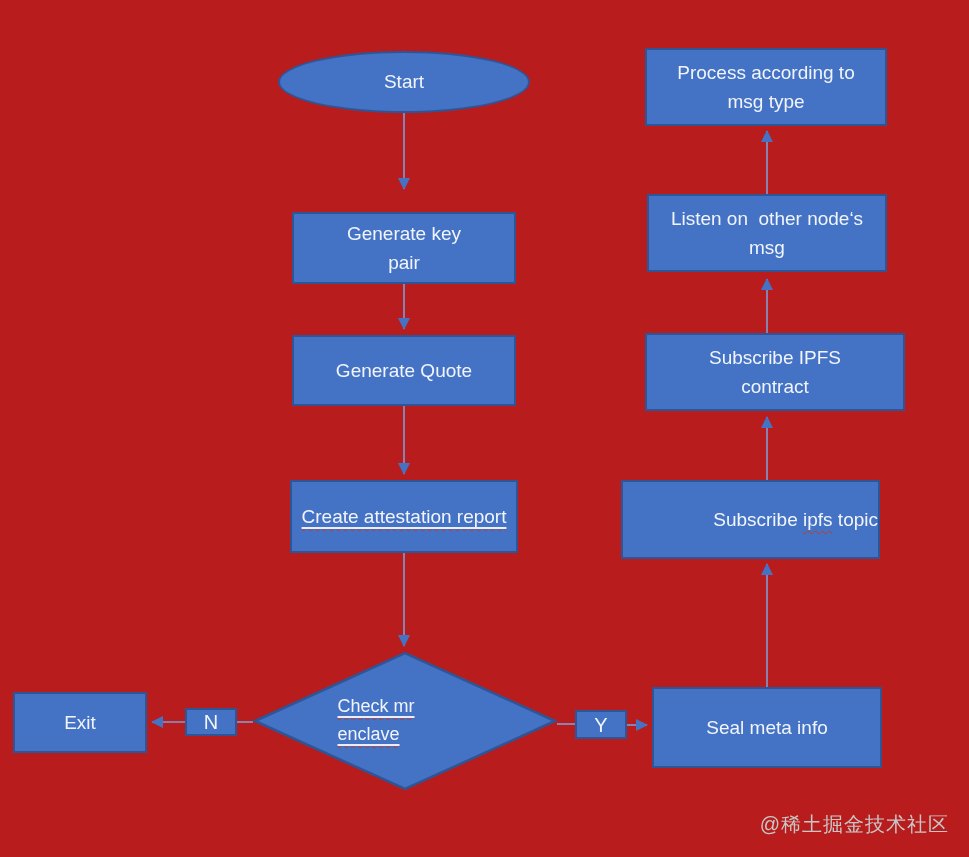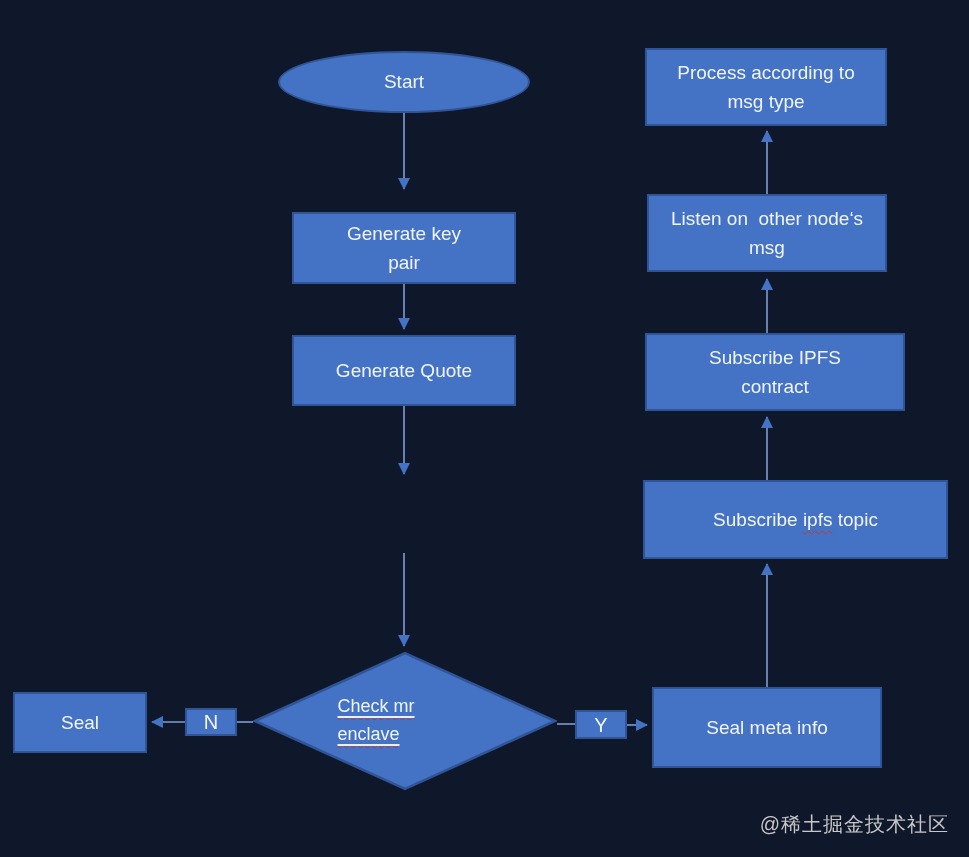--- a/index.html
+++ b/index.html
@@ -8,21 +8,21 @@
     --connector:#7e9cd3;
     --arrowhead:#4473c5;
     --text-color:#f1f5fb;
     --watermark:#c7c7c7;
     --squiggle:#c0392b;
   }
   html,body{margin:0;padding:0;background:#ffffff;}
   .canvas{
     position:relative;
     width:969px;height:857px;
-    background:#0f172a;
+    background:#b91c1c;
     font-family:"Liberation Sans", sans-serif;
     overflow:hidden;
   }
   .connectors{position:absolute;left:0;top:0;width:969px;height:857px;}
   .connector{stroke:var(--connector);stroke-width:1.6;}
   .arrowhead-path{fill:var(--arrowhead);}
   .node{
     position:absolute;
     background:var(--node-fill);
     border:2px solid var(--node-border);
@@ -61,21 +61,21 @@
   #node-start{left:278px;top:51px;width:252px;height:62px;}
   #node-genkey{left:292px;top:212px;width:224px;height:72px;}
   #node-genkey .label-inner{max-width:145px;}
   #node-genquote{left:292px;top:335px;width:224px;height:71px;}
   #node-attest{left:290px;top:480px;width:228px;height:73px;}
   #node-attest .label-inner{max-width:205px;}
   #node-exit{left:13px;top:692px;width:134px;height:61px;}
   #node-n{left:185px;top:708px;width:52px;height:28px;}
   #node-y{left:575px;top:710px;width:52px;height:29px;}
   #node-seal{left:652px;top:687px;width:230px;height:81px;}
-  #node-subtopic{left:643px;top:480px;width:305px;height:79px;}
+  #node-subtopic{left:621px;top:480px;width:259px;height:79px;justify-content:flex-end;}
   #node-subcontract{left:645px;top:333px;width:260px;height:78px;}
   #node-subcontract .label-inner{max-width:175px;}
   #node-listen{left:647px;top:194px;width:240px;height:78px;}
   #node-listen .label-inner{max-width:205px;}
   #node-process{left:645px;top:48px;width:242px;height:78px;}
   #node-process .label-inner{max-width:215px;}
   .diamond-label .label-inner{max-width:135px;}
   .watermark{
     position:absolute;right:20px;top:811px;
     color:var(--watermark);
@@ -116,32 +116,35 @@
   </div>
 
   <div id="node-genkey" class="node">
     <span class="label-inner">Generate key pair</span>
   </div>
 
   <div id="node-genquote" class="node">
     <span class="label-inner">Generate Quote</span>
   </div>
 
+  <div id="node-attest" class="node">
+    <span class="label-inner misspelled"><span class="underlined">Create attestation report</span></span>
+  </div>
 
   <div class="diamond-wrap">
     <svg width="304" height="140" viewBox="0 0 304 140" xmlns="http://www.w3.org/2000/svg">
       <polygon class="diamond-shape" points="2,70 152,2 302,70 152,138"></polygon>
     </svg>
     <div class="diamond-label">
       <span class="label-inner misspelled"><span class="underlined">Check mr enclave</span></span>
     </div>
   </div>
 
   <div id="node-exit" class="node">
-    <span class="label-inner">Seal</span>
+    <span class="label-inner">Exit</span>
   </div>
 
   <div id="node-n" class="node small-label">
     <span class="label-inner">N</span>
   </div>
 
   <div id="node-y" class="node small-label">
     <span class="label-inner">Y</span>
   </div>
 

